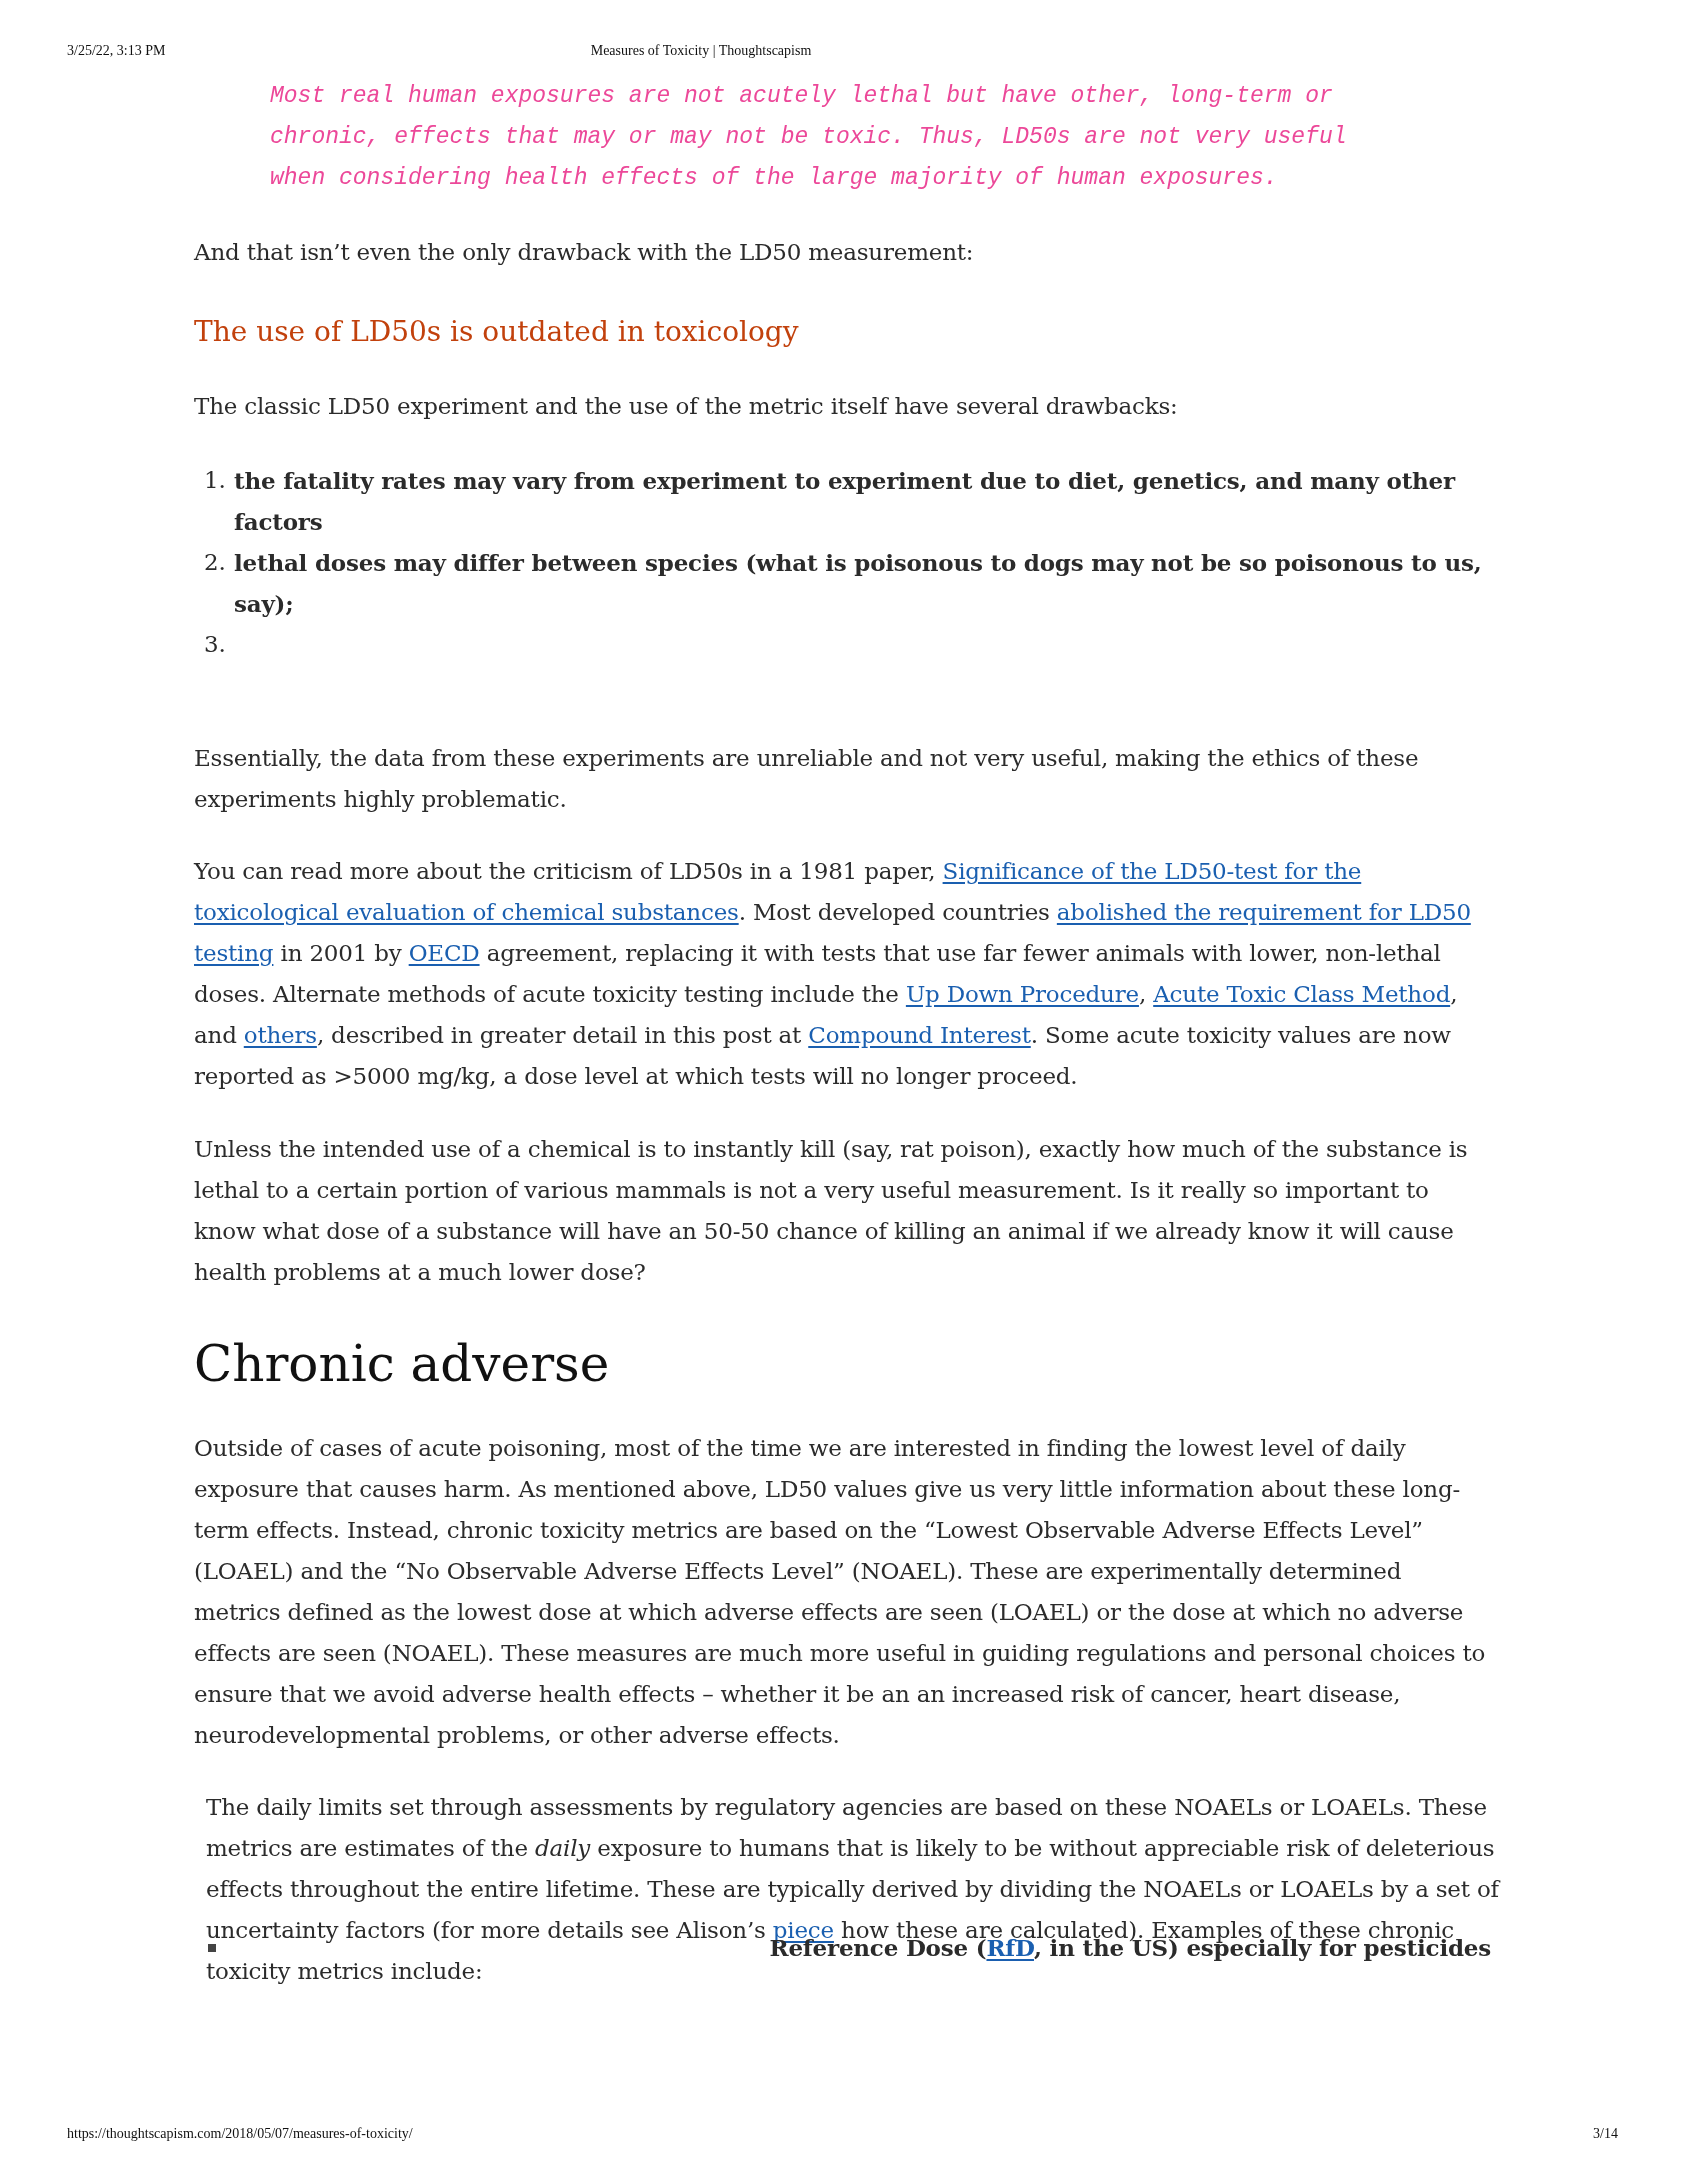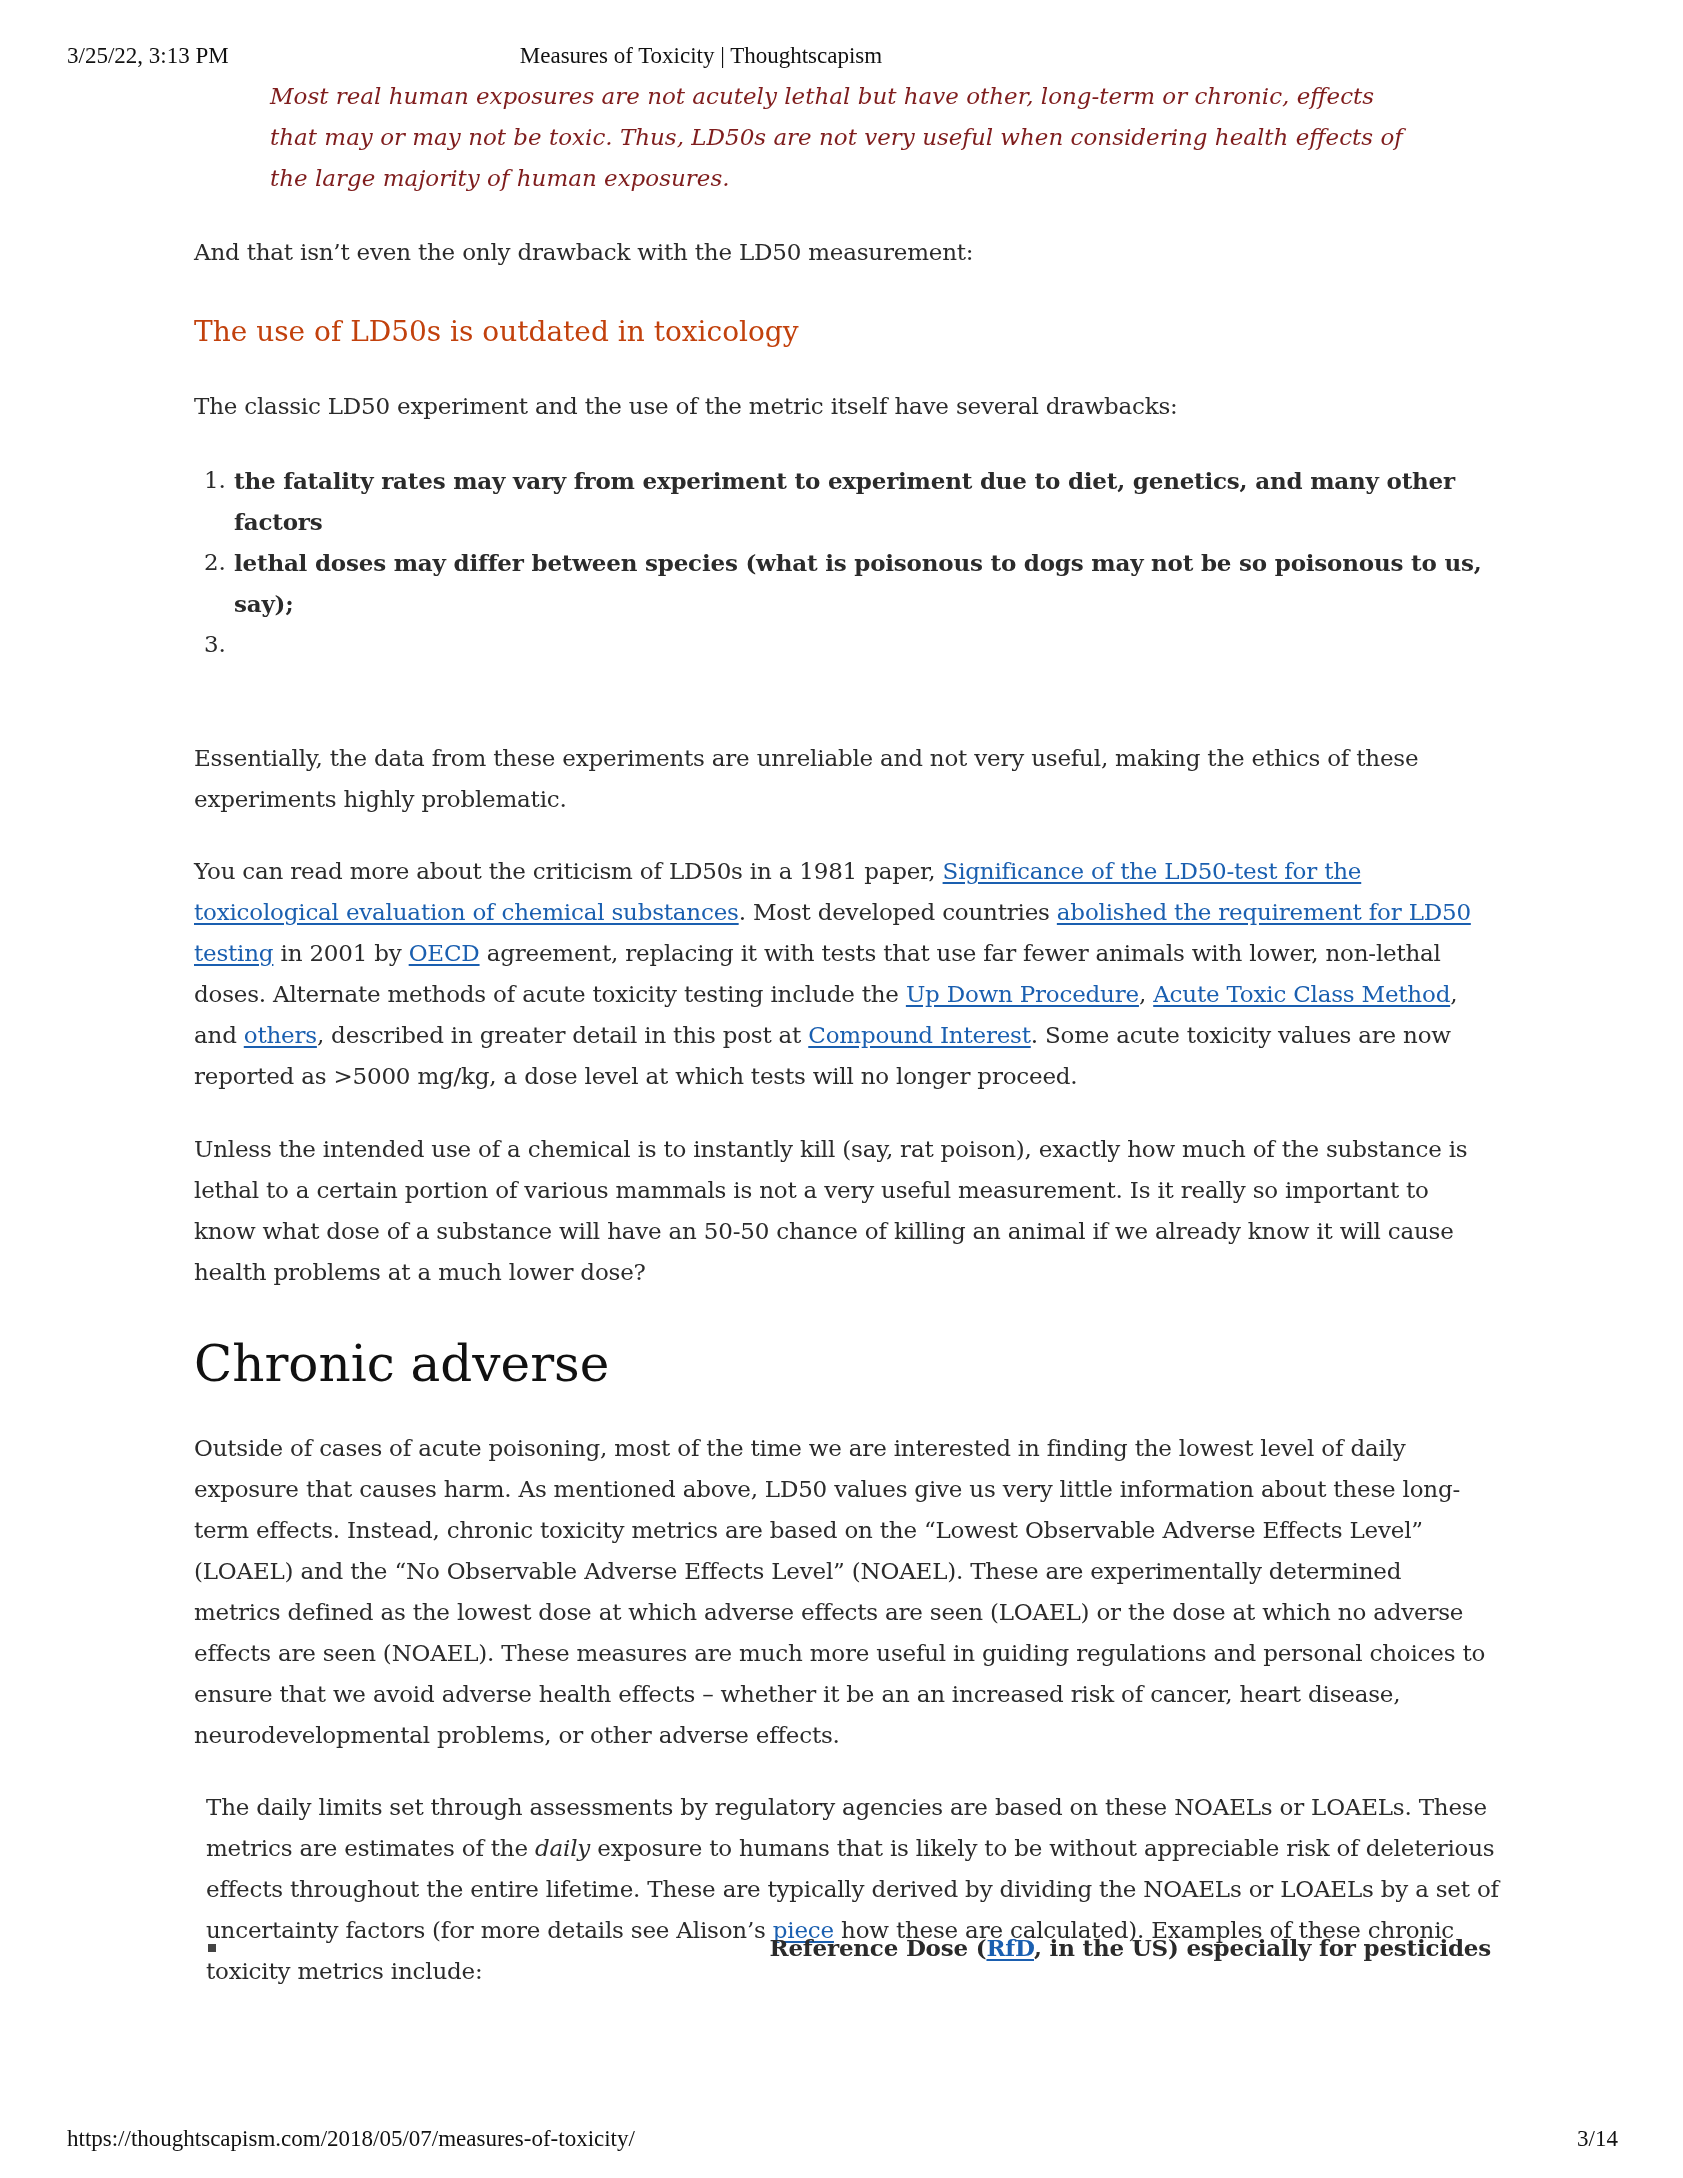--- a/index.html
+++ b/index.html
@@ -1,23 +1,23 @@
 <!DOCTYPE html>
 <html><head>
 <meta charset="utf-8">
 <style>
   html, body { margin: 0; padding: 0; background: #ffffff; }
   body { width: 1683px; height: 2178px; position: relative; overflow: hidden;
          font-family: "DejaVu Serif", "Liberation Serif", serif; color: #2b2b2b; }
-  .hdr { position: absolute; font-family: "Liberation Serif", serif; font-size: 23px; color: #111; }
+  .hdr { position: absolute; font-family: "Liberation Serif", serif; font-size: 14px; color: #111; }
   .abs { position: absolute; left: 194px; width: 1297px; }
   p { margin: 0; }
   .txt { font-size: 23px; line-height: 41px; letter-spacing: -0.2px; }
   .quote { position: absolute; left: 270px; width: 1139px; top: 76px;
-           font-style: italic; font-size: 23px; line-height: 41px; color: #7f1d1d; }
+           font-style: italic; font-size: 23px; line-height: 41px; color: #ec4899; font-family: Liberation Mono, monospace; }
   .h3 { font-size: 28px; line-height: 44px; font-weight: normal; color: #c2410c; margin: 0; }
   .h2 { font-size: 50px; line-height: 59px; font-weight: normal; color: #111; margin: 0; }
   ol.drawbacks { margin: 0; padding: 0; list-style: none; }
   ol.drawbacks li { position: relative; padding-left: 40px; font-weight: bold; }
   ol.drawbacks li .num { position: absolute; left: 10px; top: 0; font-weight: normal; }
   a { color: #1a5fb0; text-decoration: underline; text-underline-offset: 3px; }
   ul.metrics { margin: 0; padding: 0; list-style: none; }
   ul.metrics li { position: relative; padding-left: 40px; font-weight: bold; }
   ul.metrics li .bullet { position: absolute; left: 14px; top: 17px; width: 8px; height: 8px; background: #444; }
 </style>

